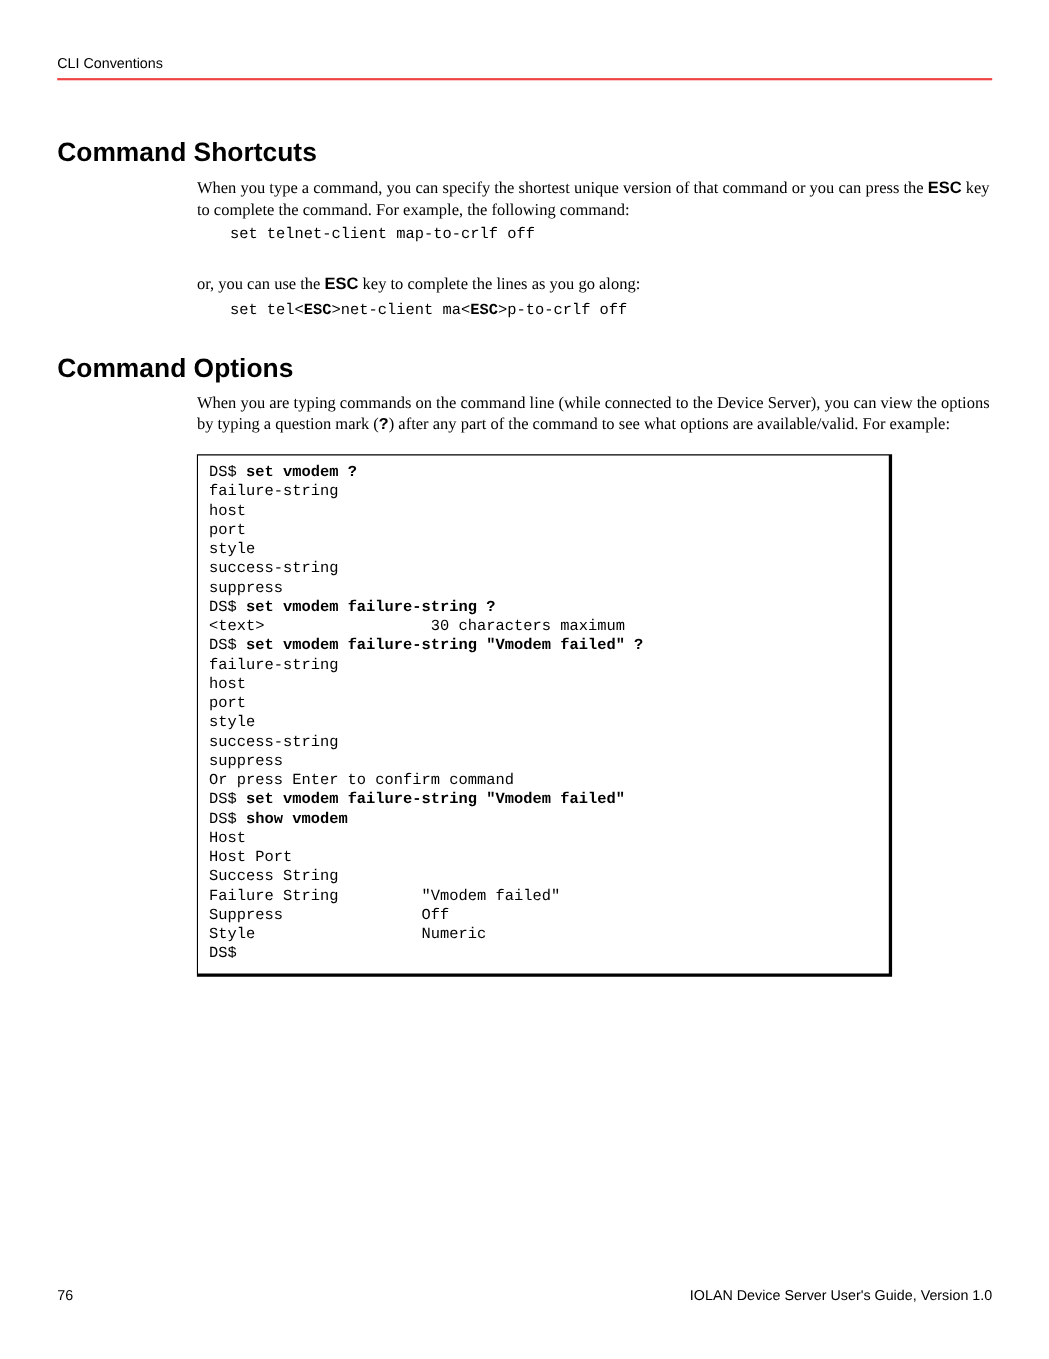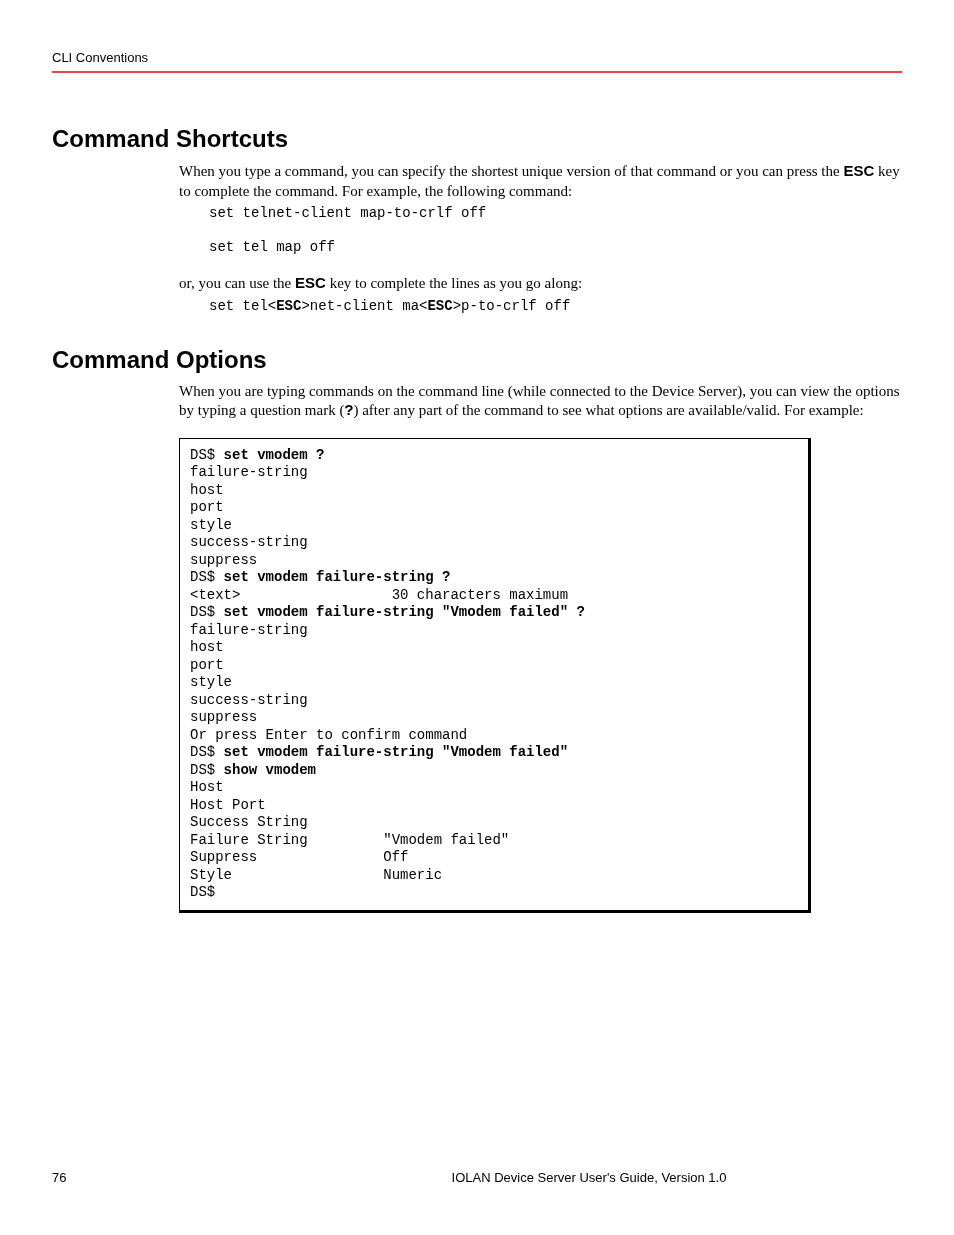--- a/index.html
+++ b/index.html
@@ -87,40 +87,39 @@
     font-family: Arial, Helvetica, sans-serif;
     font-size: 13px;
     display: flex;
     align-items: baseline;
   }
   .footer .pg {
     width: 224px;
   }
   .footer .ft {
     flex: 1;
-    text-align: center;
+    text-align: right;
   }
 </style>
 </head>
 <body>
 
 <div class="page">
 
   <div class="running-head">CLI Conventions</div>
 
   <h2 class="section-h">Command Shortcuts</h2>
 
   <div class="body-block">
     <p class="body-p">
       <span>When you type a command, you can specify the shortest unique version of that command or you can press the </span><span class="inline-bold">ESC</span><span> key to complete the command. For example, the following command:</span>
     </p>
     <div class="code-line">set telnet-client map-to-crlf off</div>
 
     <div class="gap"></div>
-    <div class="code-line">set tel map off</div>
 
     <div class="gap"></div>
     <p class="body-p tight">
       <span>or, you can use the </span><span class="inline-bold">ESC</span><span> key to complete the lines as you go along:</span>
     </p>
     <div class="code-line"><span>set tel&lt;</span><span class="mono-bold">ESC</span><span>&gt;net-client ma&lt;</span><span class="mono-bold">ESC</span><span>&gt;p-to-crlf off</span></div>
 
     <div class="gap"></div>
   </div>
 

